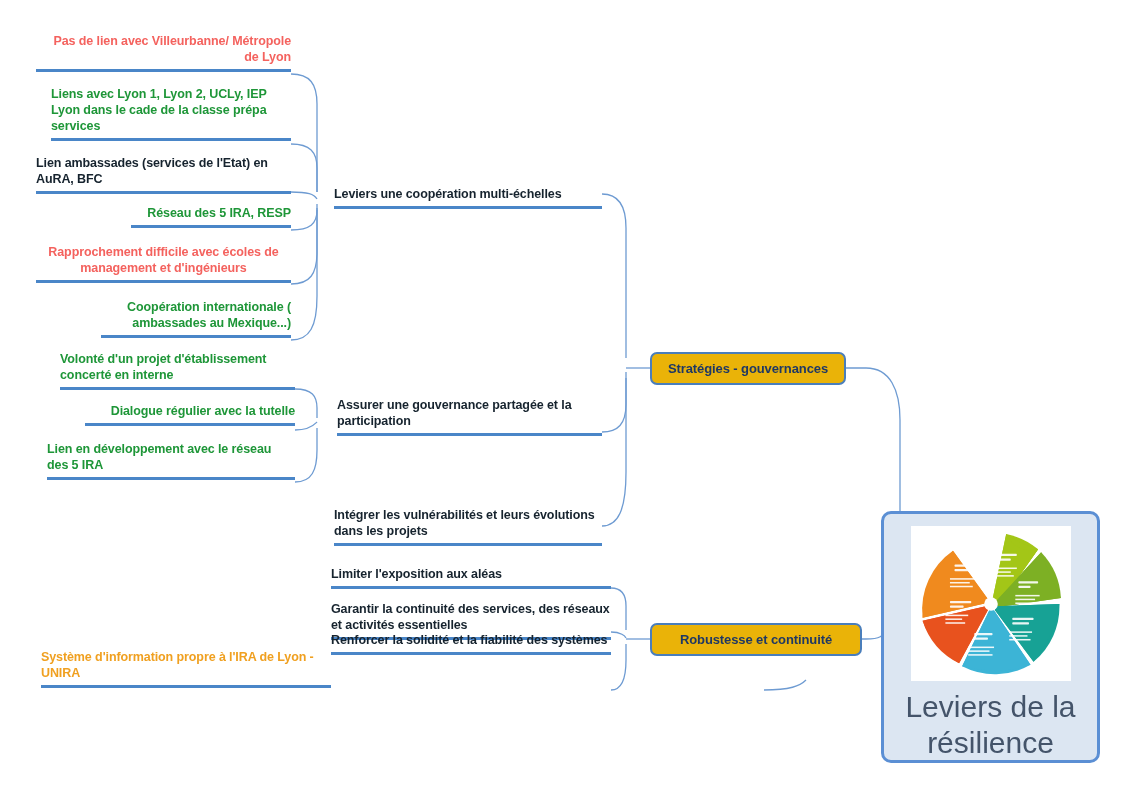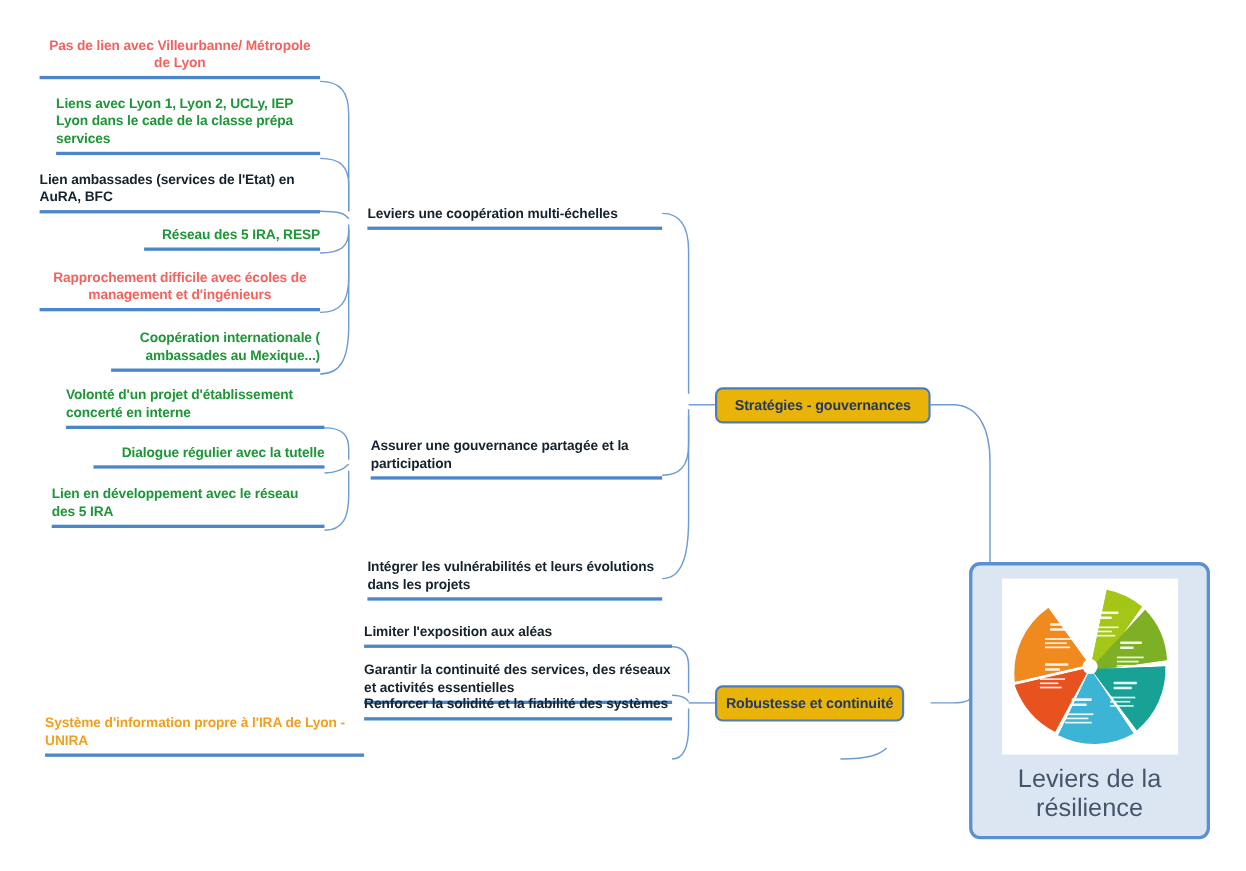--- a/index.html
+++ b/index.html
@@ -78,21 +78,21 @@
   .central .wheel-frame {
     width: 160px;
     height: 160px;
     background: #ffffff;
     display: flex;
     align-items: center;
     justify-content: center;
   }
   .central .central-title {
     margin-top: 8px;
-    font-size: 23px;
+    font-size: 30px;
     line-height: 1.18;
     color: #44546A;
     text-align: center;
     font-weight: normal;
     padding: 0 8px;
   }
 </style>
 </head>
 <body>
 
@@ -123,21 +123,21 @@
       <path d="M611,632 C621,632 625,636 626,638"></path>
       <path d="M611,690 C622,690 626,678 626,660 L626,644"></path>
       <path d="M626,639 L650,639"></path>
 
       <path d="M846,368 L866,368 C890,368 900,390 900,420 L900,560"></path>
 
       <path d="M846,639 L866,639 C880,639 884,636 884,630"></path>
     </g>
   </svg>
 
-  <div class="topic c-red ta-right" style="left:36px; top:33px; width:255px;text-align:center;">
+  <div class="topic c-red ta-right" style="left:36px; top:33px; width:255px;">
     <span class="txt">Pas de lien avec Villeurbanne/ Métropole de Lyon</span>
   </div>
 
   <div class="topic c-green ta-left" style="left:51px; top:86px; width:240px;">
     <span class="txt">Liens avec Lyon 1, Lyon 2, UCLy, IEP Lyon dans le cade de la classe prépa services</span>
   </div>
 
   <div class="topic c-dark ta-left" style="left:36px; top:155px; width:255px;">
     <span class="txt">Lien ambassades (services de l'Etat) en AuRA, BFC</span>
   </div>
@@ -191,21 +191,21 @@
   </div>
 
   <div class="topic c-dark ta-left" style="left:331px; top:620px; width:280px;margin-top:12px;">
     <span class="txt">Renforcer la solidité et la fiabilité des systèmes</span>
   </div>
 
   <div class="node" style="left:650px; top:352px; width:196px; height:33px;">
     <span>Stratégies - gouvernances</span>
   </div>
 
-  <div class="node" style="left:650px; top:623px; width:172px; height:33px;">
+  <div class="node" style="left:650px; top:623px; width:212px; height:33px;">
     <span>Robustesse et continuité</span>
   </div>
 
   <div class="central" style="left:881px; top:511px; width:219px; height:252px;">
 
     <div class="wheel-frame">
       <svg width="152" height="152" viewBox="0 0 200 200" xmlns="http://www.w3.org/2000/svg">
 
         <g transform="translate(100,100)">
 

